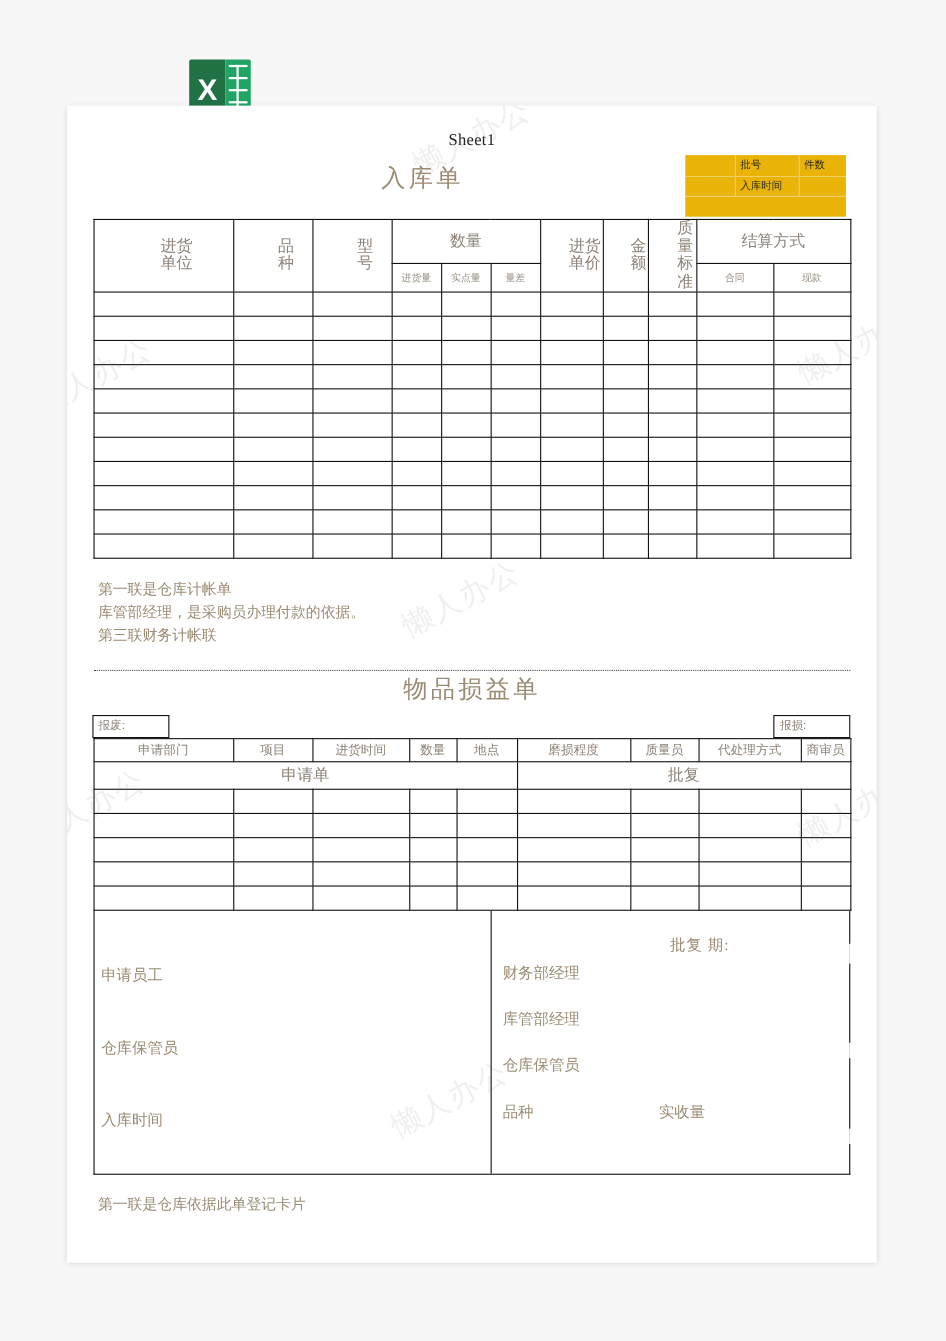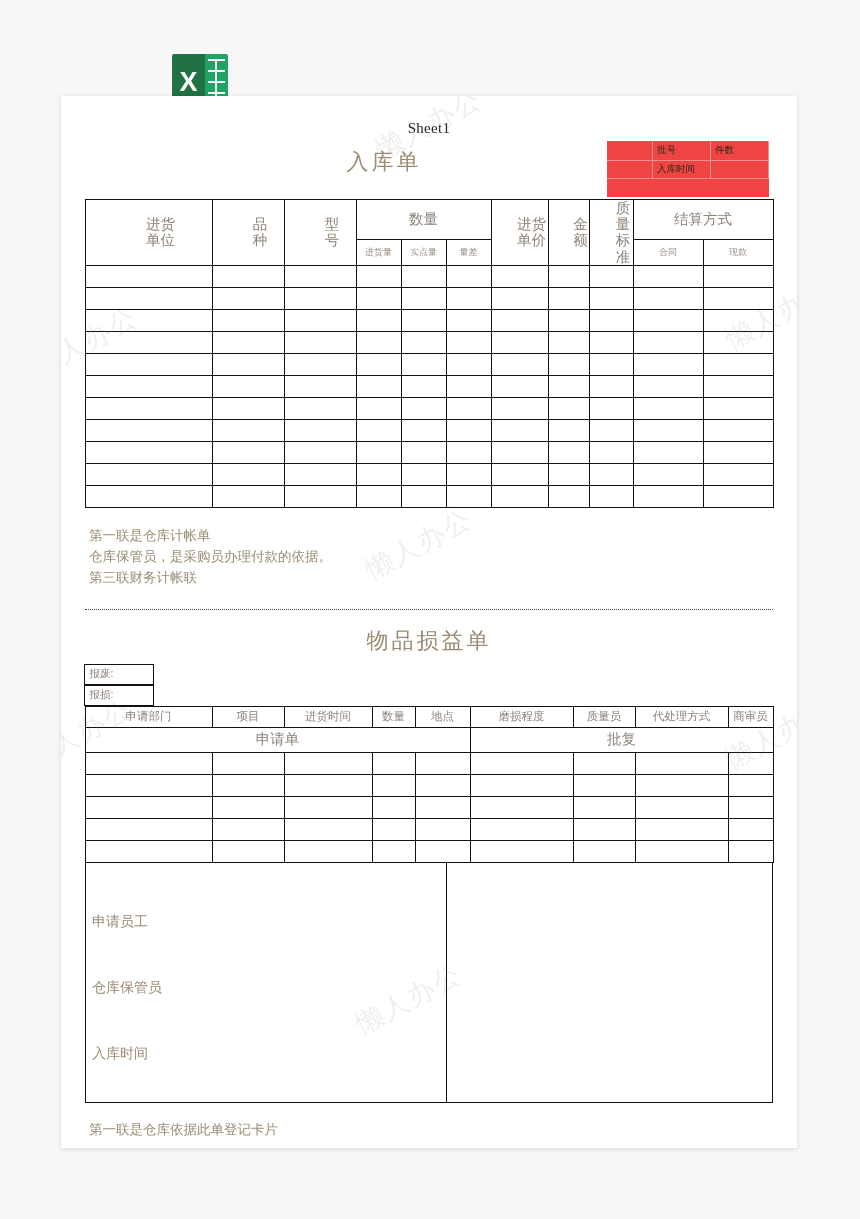--- a/index.html
+++ b/index.html
@@ -149,23 +149,23 @@
     font-size: 22px;
     color: #9b8b72;
     letter-spacing: 3px;
     padding-right: 90px;
     box-sizing: border-box;
   }
   .olive-block {
     position: absolute;
     right: 28px;
     top: 0px;
-    width: 162px;
+    width: 146px;
     height: 56px;
-    background: #ef4444;
+    background: #eab308;
     display: grid;
     grid-template-columns: 46px 58px 58px;
     grid-template-rows: 20px 18px 18px;
   }
   .olive-block > div {
     border-right: 1px solid rgba(255,255,255,0.38);
     border-bottom: 1px solid rgba(255,255,255,0.38);
     font-size: 9.5px;
     color: #2b2b16;
     font-family: "Liberation Sans", sans-serif;
@@ -248,28 +248,27 @@
     border-top: 1.6px dotted #4a4a4a;
     height: 0;
   }
 
   
   .f2-title {
     text-align: center;
     font-size: 22px;
     color: #9b8b72;
     letter-spacing: 3px;
-    margin-top: 16px;
+    margin-top: 2px;
   }
   .f2-tags {
     width: 688px;
     margin: 8px auto 0;
     display: flex;
     justify-content: space-between;
-    flex-direction: column;
   }
   .f2-tags .tag {
     border: 1.4px solid #111;
     width: 70px;
     height: 21px;
     font-size: 10.5px;
     color: #8d8378;
     display: flex;
     align-items: center;
     padding-left: 5px;
@@ -566,21 +565,21 @@
             <td class="cell">&nbsp;</td>
             <td class="cell">&nbsp;</td>
             <td class="cell">&nbsp;</td>
           </tr>
         </tbody>
   </table>
 
 
   <div class="notes">
     <div>第一联是仓库计帐单</div>
-    <div>仓库保管员，是采购员办理付款的依据。</div>
+    <div>库管部经理，是采购员办理付款的依据。</div>
     <div>第三联财务计帐联</div>
   </div>
 
   <div class="dash-sep"></div>
 
   <div class="f2-title">物品损益单</div>
 
   <div class="f2-tags">
     <div class="tag">报废:</div>
     <div class="tag">报损:</div>
@@ -673,18 +672,29 @@
           </tr>
         </tbody>
   </table>
 
   <div class="signbox">
     <div class="left">
       <div class="sg" style="left:6px; top:50px;">申请员工</div>
       <div class="sg" style="left:6px; top:116px;">仓库保管员</div>
       <div class="sg" style="left:6px; top:182px;">入库时间</div>
     </div>
+    <div class="right">
+      <div class="sg" style="left:162px; top:23px; letter-spacing:1px;">批复 期:</div>
+      <div class="sg" style="left:10px; top:48px;">财务部经理</div>
+      <div class="sg" style="left:10px; top:90px;">库管部经理</div>
+      <div class="sg" style="left:10px; top:132px;">仓库保管员</div>
+      <div class="sg" style="left:10px; top:174px;">品种</div>
+      <div class="sg" style="left:152px; top:174px;">实收量</div>
+      <div class="notch" style="top:30px; height:18px;"></div>
+      <div class="notch" style="top:120px; height:14px;"></div>
+      <div class="notch" style="top:198px; height:14px;"></div>
+    </div>
   </div>
 
   <div class="bottom-note">第一联是仓库依据此单登记卡片</div>
 
  </div>
 </div>
 
 </body></html>

